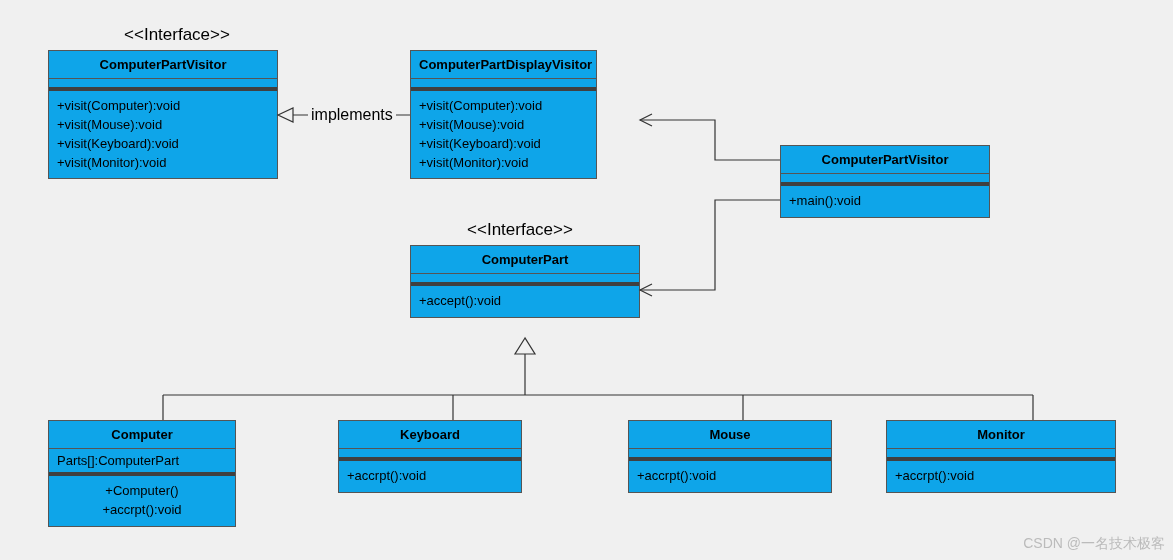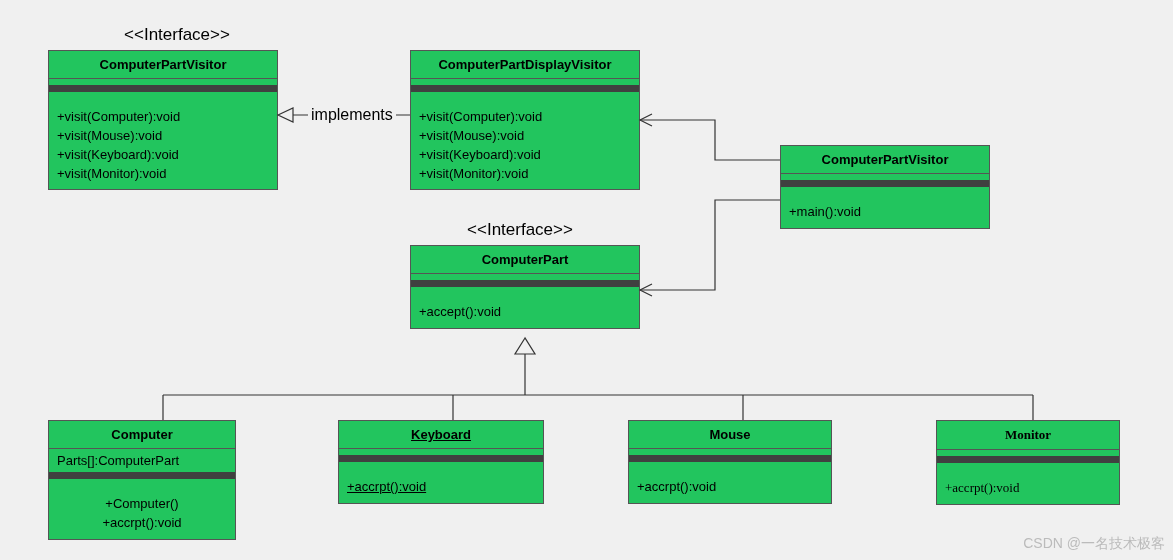--- a/index.html
+++ b/index.html
@@ -9,42 +9,41 @@
     background: #f0f0f0;
     font-family: Arial, sans-serif;
     font-size: 13px;
     width: 1173px;
     height: 560px;
     position: relative;
     overflow: hidden;
   }
   .uml-box {
     position: absolute;
-    background: #22c55e;
+    background: #0ea5e9;
     border: 1px solid #555;
   }
   .uml-title {
     font-weight: bold;
     text-align: center;
     padding: 6px 8px;
     border-bottom: 1px solid #555;
   }
   .uml-attrs {
     min-height: 14px;
     padding: 4px 8px;
-    border-bottom: 7px solid #404040;
+    border-bottom: 4px solid #404040;
   }
   .uml-attrs.empty {
     min-height: 12px;
     padding: 3px 8px;
   }
   .uml-methods {
     padding: 6px 8px;
     line-height: 1.45;
-    margin-top: 10px;
   }
   .stereotype {
     position: absolute;
     font-size: 17px;
     text-align: center;
   }
   .watermark {
     position: absolute;
     right: 8px;
     bottom: 7px;
@@ -73,21 +72,21 @@
 
 <div class="uml-box" style="left:48px; top:50px; width:230px;">
   <div class="uml-title">ComputerPartVisitor</div>
   <div class="uml-attrs empty"></div>
   <div class="uml-methods" style="white-space:pre;">+visit(Computer):void
 +visit(Mouse):void
 +visit(Keyboard):void
 +visit(Monitor):void</div>
 </div>
 
-<div class="uml-box" style="left:410px; top:50px; width:230px;">
+<div class="uml-box" style="left:410px; top:50px; width:187px;">
   <div class="uml-title">ComputerPartDisplayVisitor</div>
   <div class="uml-attrs empty"></div>
   <div class="uml-methods" style="white-space:pre;">+visit(Computer):void
 +visit(Mouse):void
 +visit(Keyboard):void
 +visit(Monitor):void</div>
 </div>
 
 <div class="uml-box" style="left:780px; top:145px; width:210px;">
   <div class="uml-title">ComputerPartVisitor</div>
@@ -101,33 +100,33 @@
   <div class="uml-methods">+accept():void</div>
 </div>
 
 <div class="uml-box" style="left:48px; top:420px; width:188px;">
   <div class="uml-title">Computer</div>
   <div class="uml-attrs">Parts[]:ComputerPart</div>
   <div class="uml-methods" style="white-space:pre;text-align:center;">+Computer()
 +accrpt():void</div>
 </div>
 
-<div class="uml-box" style="left:338px; top:420px; width:206px;text-decoration:underline;">
+<div class="uml-box" style="left:338px; top:420px; width:184px;">
   <div class="uml-title">Keyboard</div>
   <div class="uml-attrs empty"></div>
   <div class="uml-methods">+accrpt():void</div>
 </div>
 
 <div class="uml-box" style="left:628px; top:420px; width:204px;">
   <div class="uml-title">Mouse</div>
   <div class="uml-attrs empty"></div>
   <div class="uml-methods">+accrpt():void</div>
 </div>
 
-<div class="uml-box" style="left:936px; top:420px; width:184px;font-family:Liberation Serif, serif;">
+<div class="uml-box" style="left:886px; top:420px; width:230px;">
   <div class="uml-title">Monitor</div>
   <div class="uml-attrs empty"></div>
   <div class="uml-methods">+accrpt():void</div>
 </div>
 
 <svg class="connectors">
 
   <line x1="410" y1="115" x2="293" y2="115" stroke="#333" stroke-width="1.2"></line>
   <polygon points="278,115 293,108 293,122" fill="#f0f0f0" stroke="#333" stroke-width="1.2"></polygon>
 

